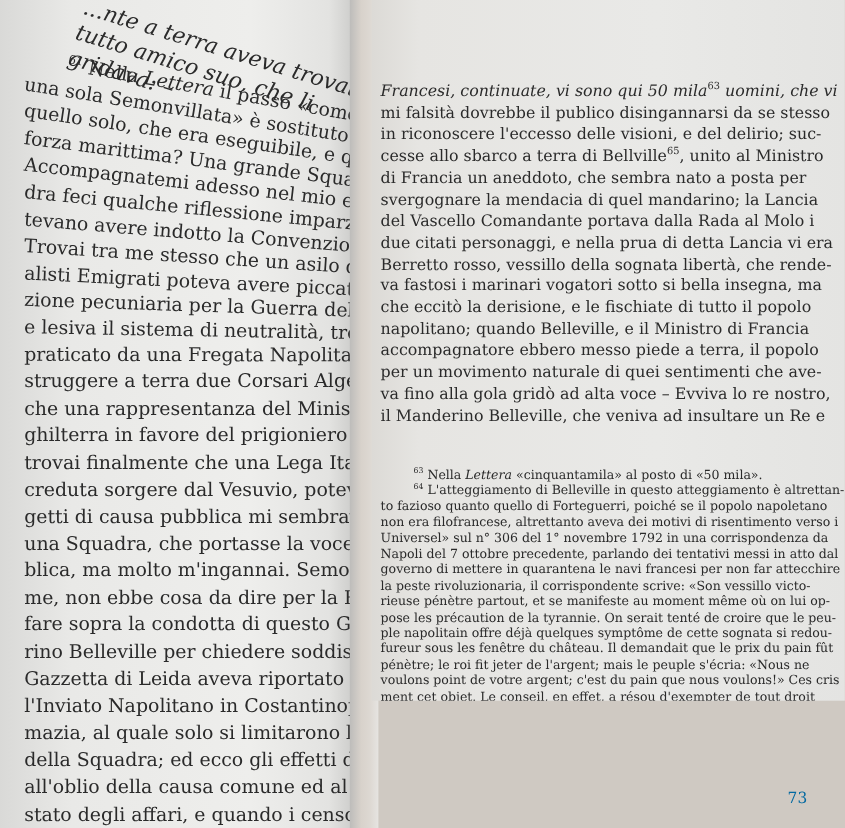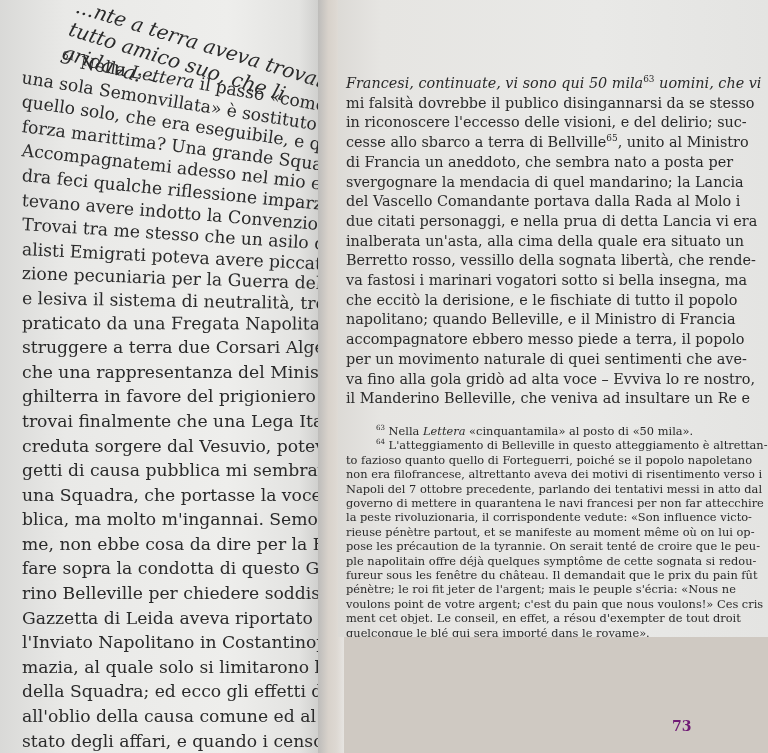--- a/index.html
+++ b/index.html
@@ -42,22 +42,22 @@
     font-size: 14.4px; line-height: 19.7px; white-space: nowrap;
   }
   .right-body .ln { display: block; }
   .right-notes {
     position: absolute; left: 8px; top: 424px; width: 420px;
     font-size: 11.4px; line-height: 14.4px; white-space: nowrap;
   }
   .right-notes .ln { display: block; }
   .indent { padding-left: 30px; }
   .page-number {
-    position: absolute; left: 672px; top: 718px;
-    font-size: 14px; color: #701a75; font-weight: bold;
+    position: absolute; left: 716px; top: 718px;
+    font-size: 14px; color: #0369a1;
   }
 </style>
 </head>
 <body>
 
 <div class="spread">
   <div class="page-left">
     <div class="left-top">
       <span class="ln" style="display:block">...nte a terra aveva trovato</span>
       <span class="ln" style="display:block">tutto amico suo, che li gridava: –</span>
@@ -98,38 +98,38 @@
   <div class="page-right">
     <div class="right-body" id="right-body">
         <span class="ln"><span class="it">Francesi, continuate, vi sono qui 50 mila</span><span class="fn-num">63</span><span class="it"> uomini, che vi</span></span>
         <span class="ln">mi falsità dovrebbe il publico disingannarsi da se stesso</span>
         <span class="ln">in riconoscere l'eccesso delle visioni, e del delirio; suc-</span>
         <span class="ln"><span>cesse allo sbarco a terra di Bellville</span><span class="fn-num">65</span><span>, unito al Ministro</span></span>
         <span class="ln">di Francia un aneddoto, che sembra nato a posta per</span>
         <span class="ln">svergognare la mendacia di quel mandarino; la Lancia</span>
         <span class="ln">del Vascello Comandante portava dalla Rada al Molo i</span>
         <span class="ln">due citati personaggi, e nella prua di detta Lancia vi era</span>
-        <span class="ln">inalberata un'asta, alla cima della quale era situato un</span>
         <span class="ln">Berretto rosso, vessillo della sognata libertà, che rende-</span>
         <span class="ln">va fastosi i marinari vogatori sotto si bella insegna, ma</span>
         <span class="ln">che eccitò la derisione, e le fischiate di tutto il popolo</span>
         <span class="ln">napolitano; quando Belleville, e il Ministro di Francia</span>
         <span class="ln">accompagnatore ebbero messo piede a terra, il popolo</span>
         <span class="ln">per un movimento naturale di quei sentimenti che ave-</span>
         <span class="ln">va fino alla gola gridò ad alta voce – Evviva lo re nostro,</span>
         <span class="ln">il Manderino Belleville, che veniva ad insultare un Re e</span>
       </div>
     <div class="right-notes" id="right-notes">
         <span class="ln indent"><span class="fn-num">63</span><span> Nella </span><span class="it">Lettera</span><span> «cinquantamila» al posto di «50 mila».</span></span>
         <span class="ln indent"><span class="fn-num">64</span><span> L'atteggiamento di Belleville in questo atteggiamento è altrettan-</span></span>
         <span class="ln">to fazioso quanto quello di Forteguerri, poiché se il popolo napoletano</span>
         <span class="ln">non era filofrancese, altrettanto aveva dei motivi di risentimento verso i</span>
+        <span class="ln">Universel» sul n° 306 del 1° novembre 1792 in una corrispondenza da</span>
         <span class="ln">Napoli del 7 ottobre precedente, parlando dei tentativi messi in atto dal</span>
         <span class="ln">governo di mettere in quarantena le navi francesi per non far attecchire</span>
-        <span class="ln">la peste rivoluzionaria, il corrispondente vedute: «Son influence victo-</span>
+        <span class="ln">la peste rivoluzionaria, il corrispondente scrive: «Son vessillo victo-</span>
         <span class="ln">rieuse pénètre partout, et se manifeste au moment même où on lui op-</span>
         <span class="ln">pose les précaution de la tyrannie. On serait tenté de croire que le peu-</span>
         <span class="ln">ple napolitain offre déjà quelques symptôme de cette sognata si redou-</span>
         <span class="ln">fureur sous les fenêtre du château. Il demandait que le prix du pain fût</span>
         <span class="ln">pénètre; le roi fit jeter de l'argent; mais le peuple s'écria: «Nous ne</span>
         <span class="ln">voulons point de votre argent; c'est du pain que nous voulons!» Ces cris</span>
         <span class="ln">ment cet objet. Le conseil, en effet, a résou d'exempter de tout droit</span>
         <span class="ln">quelconque le blé qui sera importé dans le royame».</span>
         <span class="ln indent"><span class="fn-num">65</span><span> Nella </span><span class="it">Lettera</span><span> «Belleville».</span></span>
       </div>

